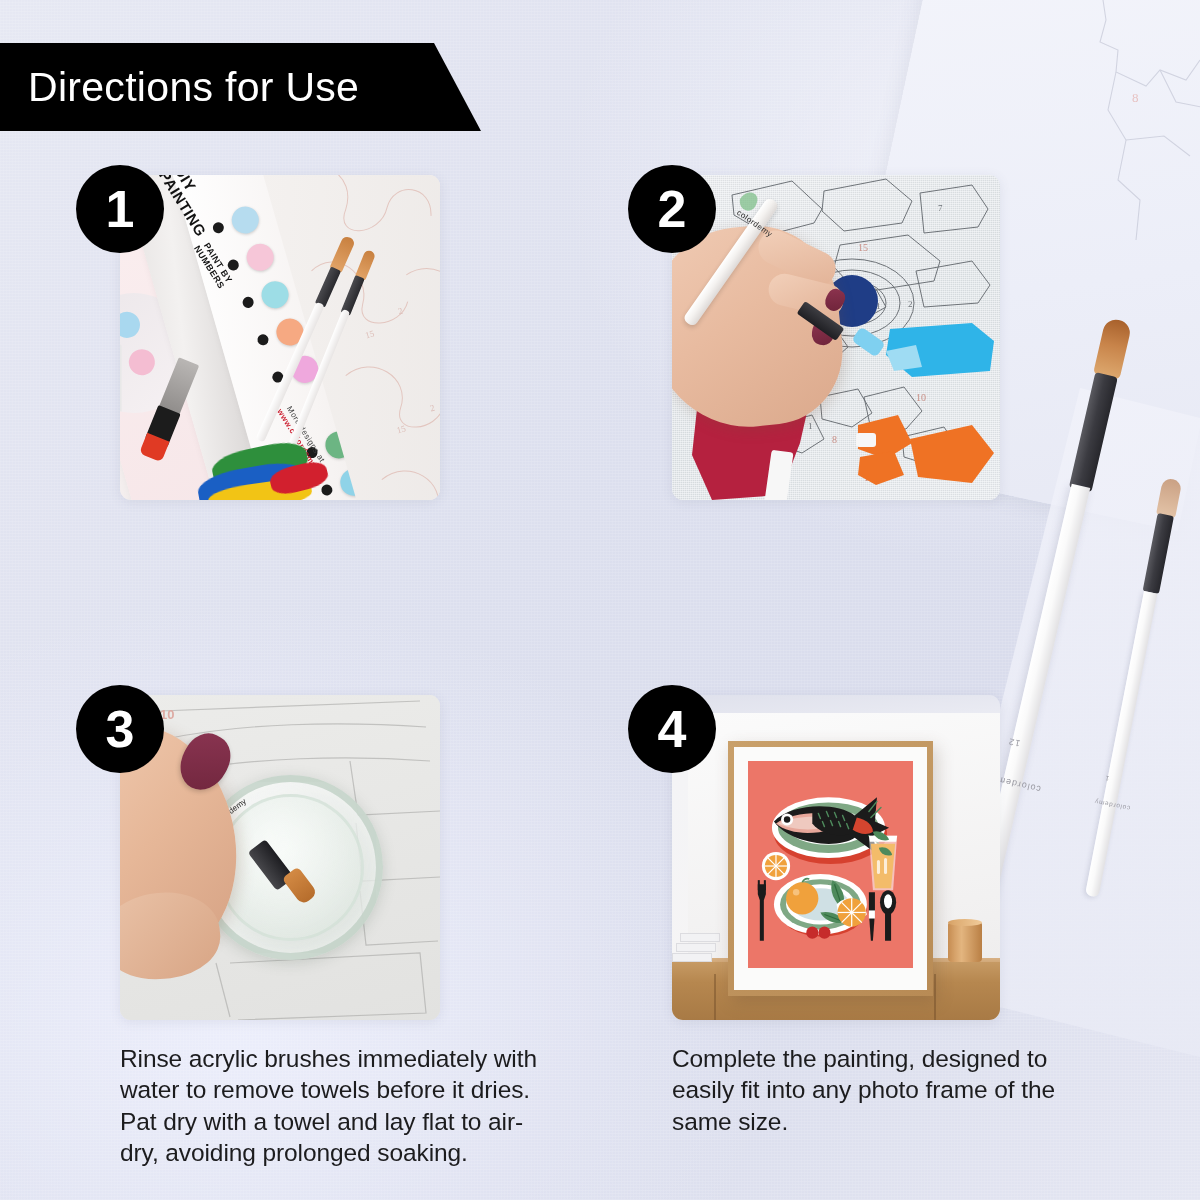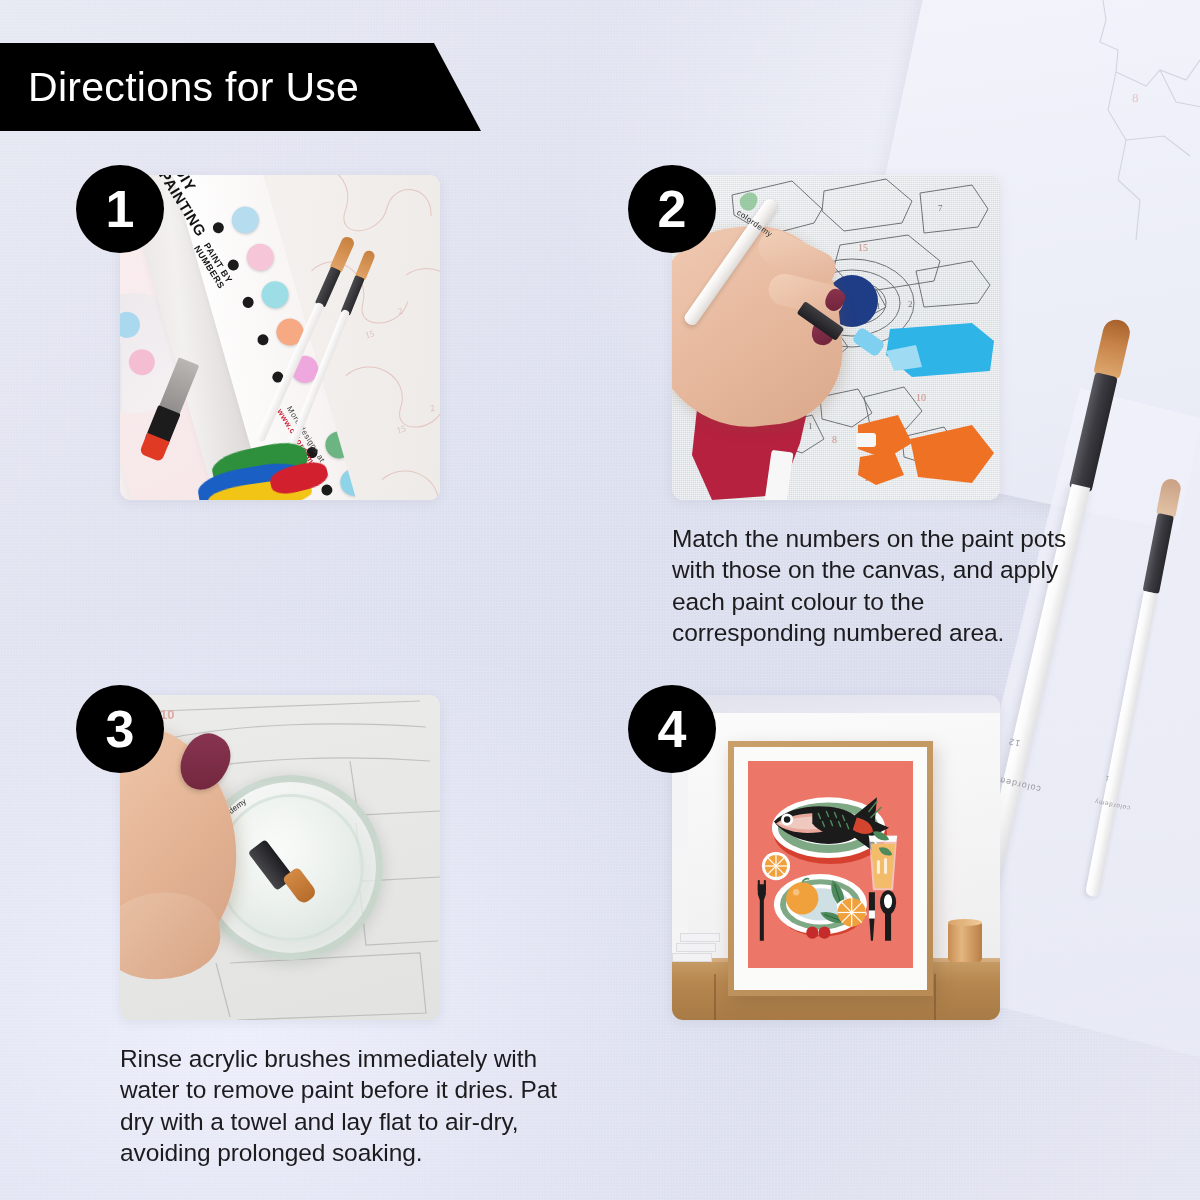--- a/index.html
+++ b/index.html
@@ -511,21 +511,20 @@
     <div class="nail" style="left:154px; top:114px; transform:rotate(28deg);"></div>
     <div class="nail" style="left:140px; top:146px; width:22px; height:24px; transform:rotate(10deg);"></div>
 
     <div class="brush2"></div>
     <div class="ferr2"></div>
     <div class="tip2"></div>
     <div style="position:absolute; left:62px; top:44px; transform:rotate(35deg); color:#2c2c2c; font-size:8px; letter-spacing:.5px;">colordemy</div>
   </div>
 
   <div class="badge">2</div>
-  <div class="caption">Match the numbers on the paint pots with those on the canvas, and apply each paint colour to the corresponding numbered area.</div>
 </div>
 
 <div class="step step-3">
   <div class="photo p3">
     <div class="bgpaper"></div>
     <svg class="lines" viewBox="0 0 320 325">
       <g fill="none" stroke="#9a9a98" stroke-width="1.2">
         <path d="M40 16 L300 6"></path>
         <path d="M46 44 C120 28 220 26 306 32"></path>
         <path d="M52 78 C130 62 230 60 310 66"></path>
@@ -547,21 +546,21 @@
     <div class="bris3"></div>
     <div style="position:absolute; left:92px; top:112px; transform:rotate(-37deg); color:#2a2a2a; font-size:8px;">colordemy</div>
 
     <div class="hand3"></div>
     <div class="nail3"></div>
     <div style="position:absolute; left:-20px; top:198px; width:120px; height:86px; border-radius:50% 48% 45% 50%;
                 background:linear-gradient(140deg,#eac3a8,#d8a585); transform:rotate(-6deg);"></div>
   </div>
 
   <div class="badge">3</div>
-  <div class="caption">Rinse acrylic brushes immediately with water to remove paint before it dries. Pat dry with a towel and lay flat to air-dry, avoiding prolonged soaking.</div>
+  <div class="caption">Rinse acrylic brushes immediately with water to remove towels before it dries. Pat dry with a towel and lay flat to air-dry, avoiding prolonged soaking.</div>
 </div>
 
 <div class="step step-4">
   <div class="photo p4">
     <div class="wall"></div>
     <div class="sideboard-top"></div>
     <div class="sideboard">
       <div class="sb-seam" style="left:42px;"></div>
       <div class="sb-seam" style="left:262px;"></div>
     </div>
@@ -672,13 +671,14 @@
             <ellipse cx="137" cy="140" rx="8" ry="12" fill="#1b1b1b"></ellipse>
             <ellipse cx="137" cy="139" rx="4" ry="7" fill="#ffffff"></ellipse>
             <rect x="134" y="150" width="6" height="28" fill="#1b1b1b"></rect>
           </svg>
         </div>
       </div>
     </div>
   </div>
 
   <div class="badge">4</div>
+  <div class="caption">Complete the painting, designed to easily fit into any photo frame of the same size.</div>
 </div>
 
 </body></html>

